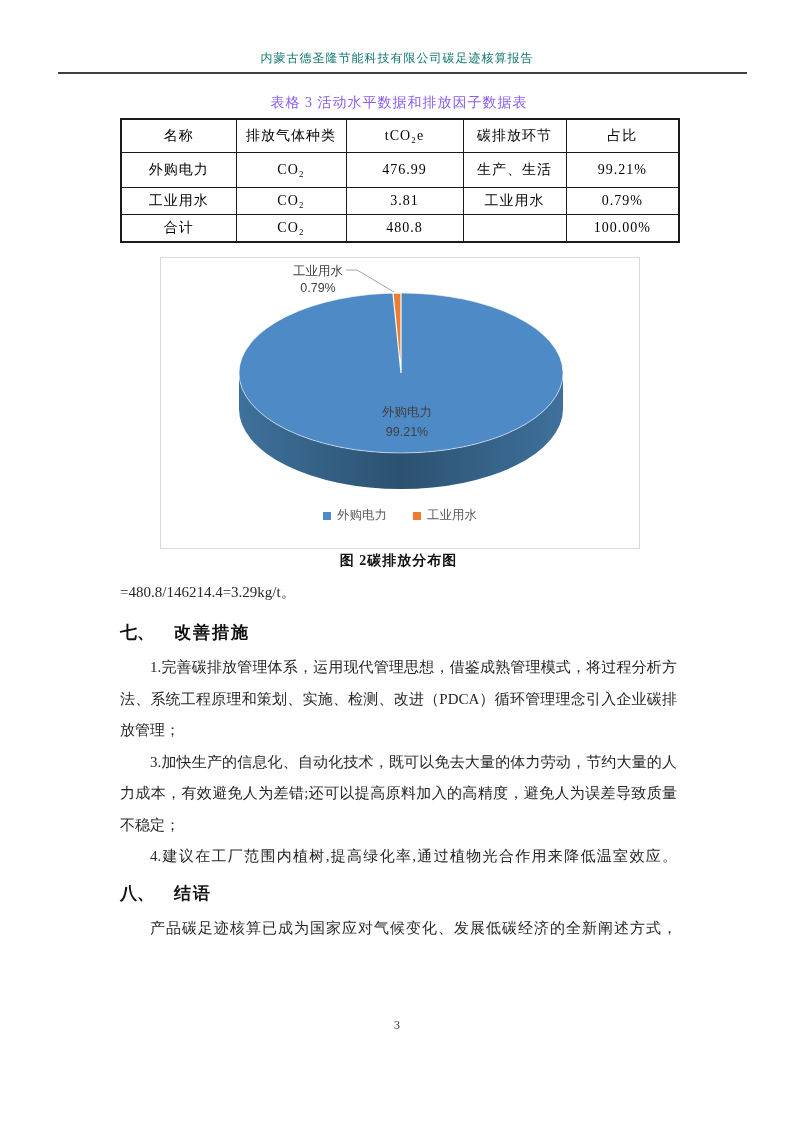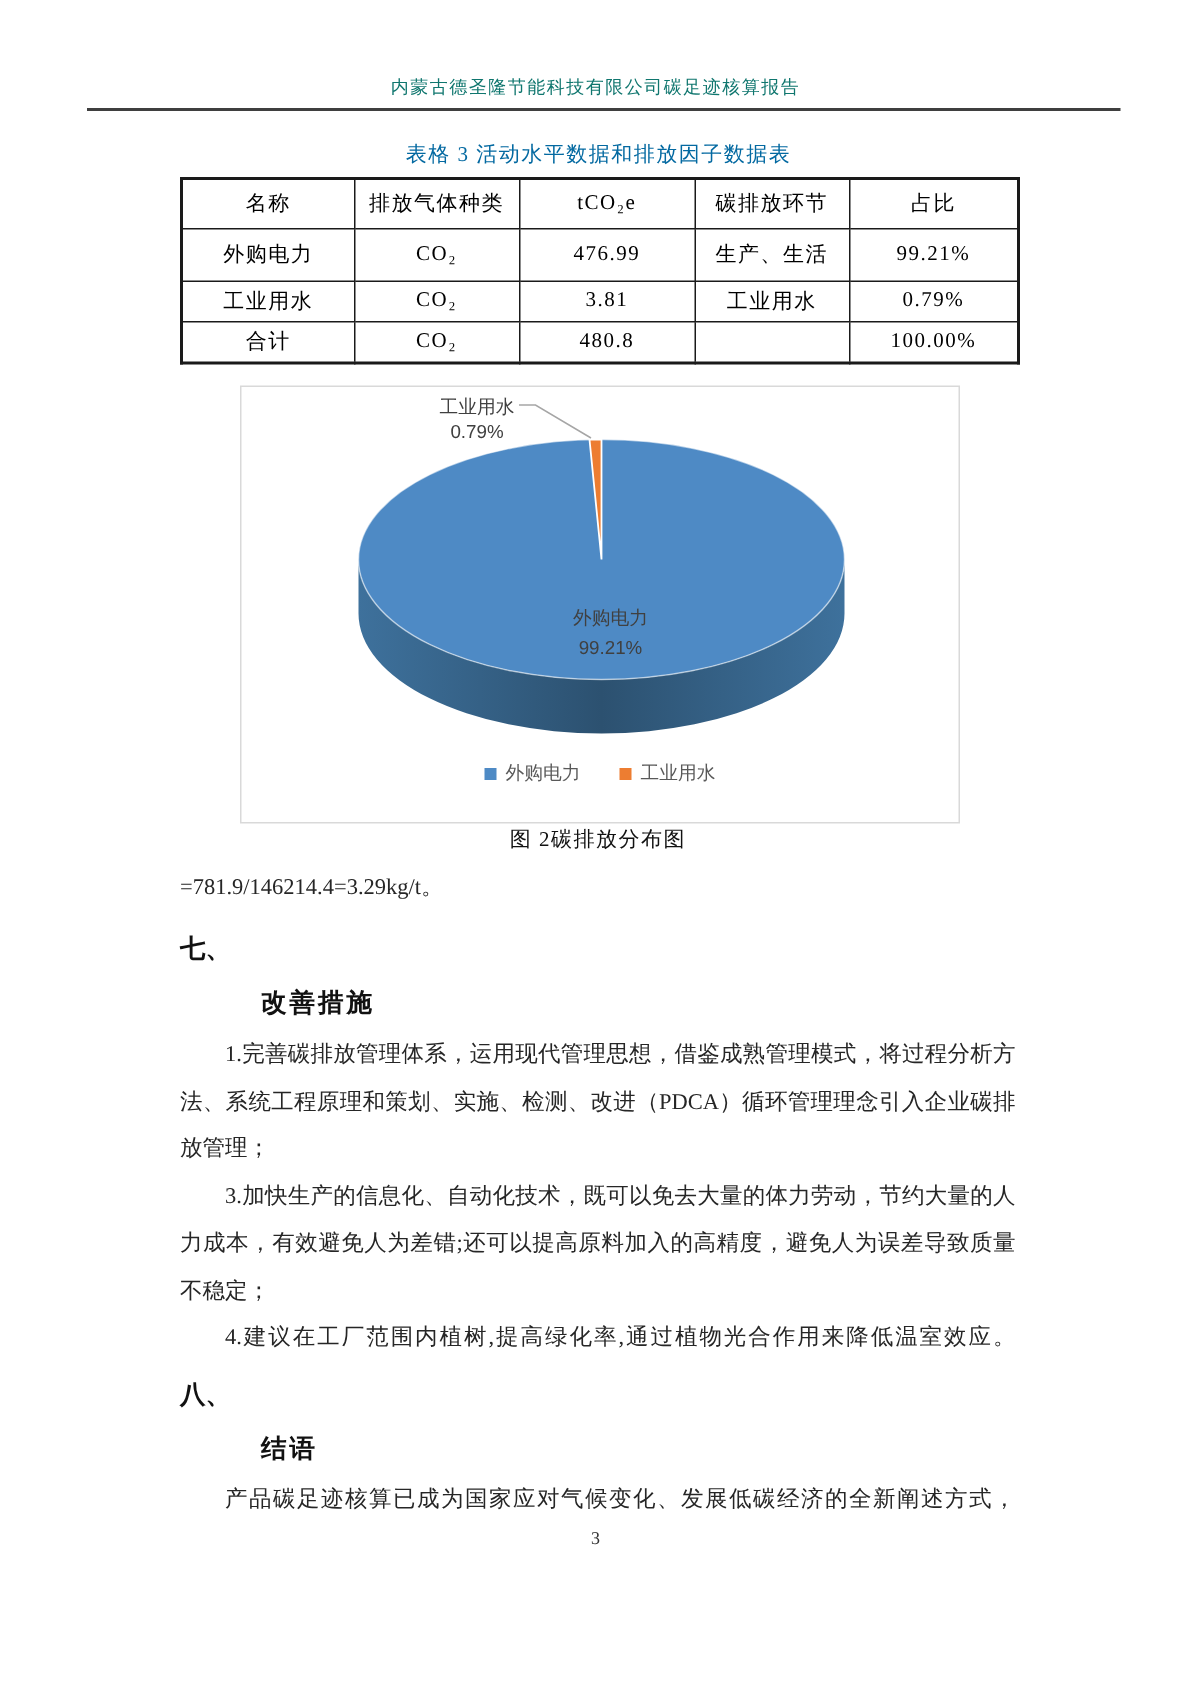--- a/index.html
+++ b/index.html
@@ -11,21 +11,21 @@
   .header-title {
     position:absolute; top:50px; left:0; width:794px;
     text-align:center; font-size:12px; letter-spacing:1px; color:#0f766e;
   }
   .header-rule {
     position:absolute; top:72px; left:58px; width:689px; height:2px;
     background:#3f3f3f;
   }
   .table-caption {
     position:absolute; top:94px; left:120px; width:558px;
-    text-align:center; font-size:14px; color:#0369a1; letter-spacing:1px;
+    text-align:center; font-size:14px; color:#8b5cf6; letter-spacing:1px;
   }
   table.data-table {
     position:absolute; top:118px; left:120px; width:558px;
     border-collapse:collapse; table-layout:fixed;
     border:2px solid #1a1a1a; font-size:14px; color:#000000;
   }
   table.data-table td {
     border:1.5px solid #1a1a1a; text-align:center; vertical-align:middle;
     letter-spacing:1px; overflow:hidden;
   }
@@ -42,31 +42,31 @@
   .legend {
     position:absolute; top:249px; left:0; width:478px;
     display:flex; justify-content:center; align-items:center; gap:26px;
     font-family:"Liberation Sans","DejaVu Sans",sans-serif;
     font-size:12.5px; color:#595959;
   }
   .legend-item { display:flex; align-items:center; gap:6px; }
   .swatch { width:8px; height:8px; display:inline-block; }
   .text-flow { position:absolute; top:550px; left:120px; width:557px; }
   .fig-caption {
-    text-align:center; font-weight:normal; font-size:14px; color:#111;
+    text-align:center; font-weight:bold; font-size:14px; color:#111;
     line-height:22px; margin-bottom:4px; letter-spacing:1px;
   }
   .para { font-size:15px; line-height:32px; color:#262626; text-align:justify; text-justify:inter-character; }
   .indent { text-indent:2em; }
   .fill { text-align-last:justify; }
   .sec-heading {
     font-size:17px; font-weight:bold; color:#111; line-height:26px;
     margin-top:12px; margin-bottom:6px; display:flex;
   }
-  .sec-heading .sec-title { margin-left:20px; letter-spacing:2px;margin-top:36px; }
+  .sec-heading .sec-title { margin-left:20px; letter-spacing:2px; }
   .item { font-size:15px; line-height:31.5px; }
   .page-number {
     position:absolute; top:1018px; left:0; width:794px;
     text-align:center; font-size:12px; color:#333;
   }
 </style>
 </head>
 <body>
 
 <div class="header-title">内蒙古德圣隆节能科技有限公司碳足迹核算报告</div>
@@ -146,21 +146,21 @@
     <span class="legend-item">
       <span class="swatch" style="background: rgb(237, 125, 49);"></span>
       <span>工业用水</span>
     </span>
   </div>
 </div>
 
 <div class="text-flow">
   <div class="fig-caption">图 2碳排放分布图</div>
 
-  <div class="para">=781.9/146214.4=3.29kg/t。</div>
+  <div class="para">=480.8/146214.4=3.29kg/t。</div>
 
   <div class="sec-heading">
     <span>七、</span>
     <span class="sec-title">改善措施</span>
   </div>
 
   <p class="para item indent">1.完善碳排放管理体系，运用现代管理思想，借鉴成熟管理模式，将过程分析方法、系统工程原理和策划、实施、检测、改进（PDCA）循环管理理念引入企业碳排放管理；</p>
   <p class="para item indent">3.加快生产的信息化、自动化技术，既可以免去大量的体力劳动，节约大量的人力成本，有效避免人为差错;还可以提高原料加入的高精度，避免人为误差导致质量不稳定；</p>
   <p class="para item indent fill">4.建议在工厂范围内植树,提高绿化率,通过植物光合作用来降低温室效应。</p>
 

